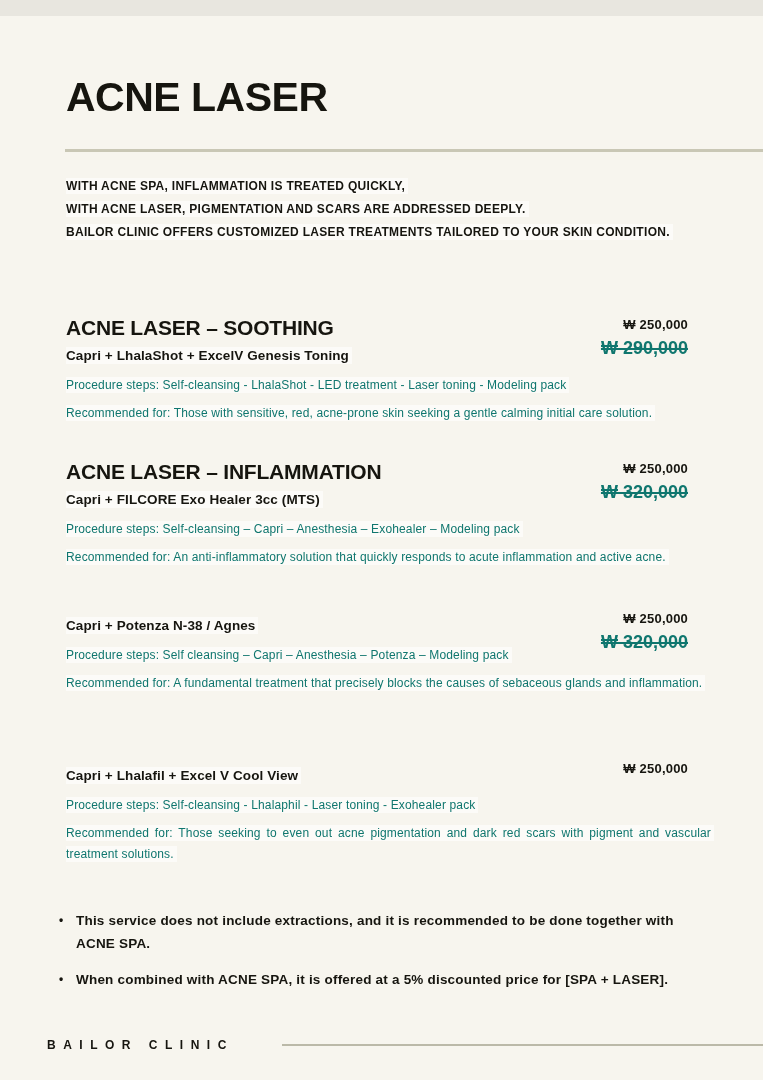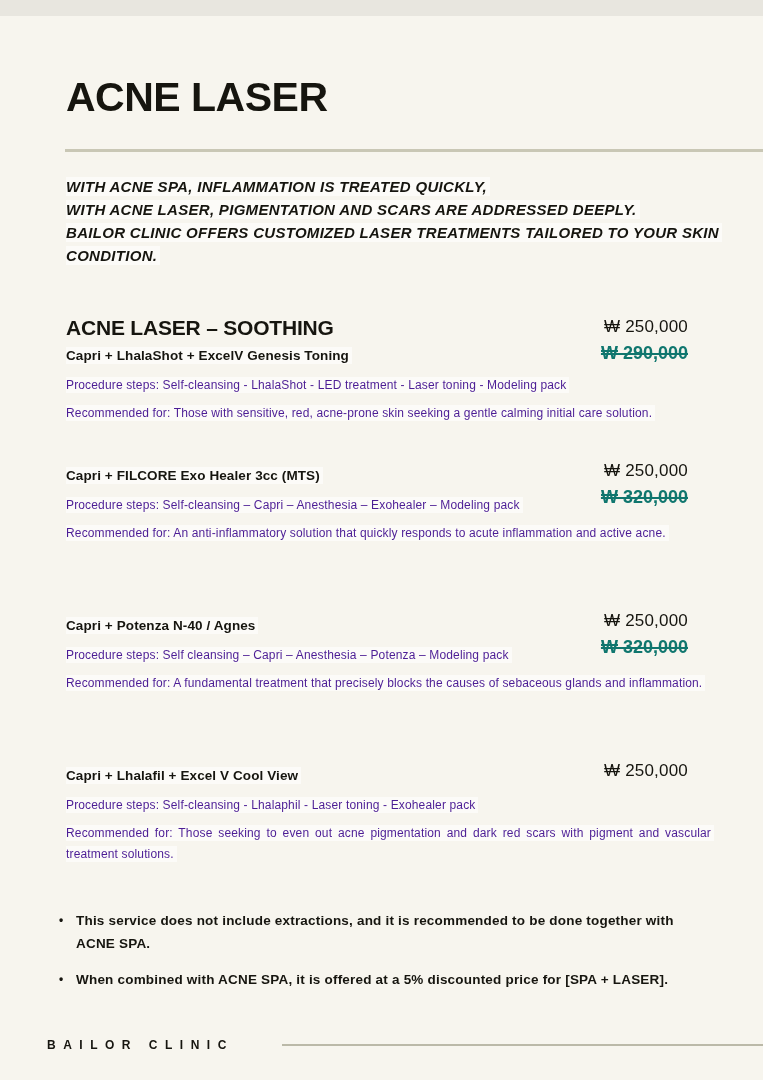--- a/index.html
+++ b/index.html
@@ -27,45 +27,44 @@
     position:absolute;top:57px;left:66px;margin:0;
     font-size:41px;font-weight:800;letter-spacing:-0.5px;line-height:48px;
     color:var(--text);
   }
   .top-rule{
     position:absolute;top:133px;left:65px;right:0;height:3px;
     background:var(--divider);
   }
   .intro{position:absolute;top:159px;left:66px;width:660px;}
   .intro p{
-    margin:0;font-size:15px;font-weight:700;line-height:23px;
+    margin:0;font-size:12px;font-weight:700;line-height:23px;
     letter-spacing:0.3px;
-    font-style:italic;
   }
   .hl{
     background:var(--hl);
     box-decoration-break:clone;
     -webkit-box-decoration-break:clone;
     padding:1px 3px 1px 0;
   }
   .treatment{position:absolute;left:66px;width:655px;}
   .t1{top:300px;} .t2{top:444px;} .t3{top:594px;} .t4{top:744px;}
   .treatment h2{
     margin:0;font-size:21px;font-weight:800;letter-spacing:-0.2px;line-height:24px;
   }
   .combo{margin:8px 0 0;font-size:13.5px;font-weight:700;letter-spacing:0.1px;}
   .detail{
     margin:12px 0 0;font-size:12px;font-weight:400;line-height:21px;
-    letter-spacing:0.15px;color:#4c1d95;max-width:648px;text-align:justify;
+    letter-spacing:0.15px;color:#0f766e;max-width:648px;text-align:justify;
   }
   .rec{margin-top:7px;}
   .prices{
     position:absolute;top:1px;left:400px;width:222px;text-align:right;
   }
-  .price-now{font-size:17px;font-weight:400;letter-spacing:0.2px;}
+  .price-now{font-size:13px;font-weight:700;letter-spacing:0.2px;}
   .price-old{
     margin-top:6px;font-size:18px;font-weight:600;color:#0f766e;
     text-decoration:line-through;text-decoration-thickness:2px;
   }
   .notes{
     position:absolute;top:893px;left:57px;width:645px;
     margin:0;padding:0;list-style:none;
   }
   .notes li{
     position:relative;padding-left:19px;margin-bottom:13px;
@@ -106,31 +105,32 @@
     <p class="combo"><span class="hl">Capri + LhalaShot + ExcelV Genesis Toning</span></p>
     <p class="detail"><span class="hl">Procedure steps: Self-cleansing - LhalaShot - LED treatment - Laser toning - Modeling pack</span></p>
     <p class="detail rec"><span class="hl">Recommended for: Those with sensitive, red, acne-prone skin seeking a gentle calming initial care solution.</span></p>
     <div class="prices">
       <div class="price-now">₩ 250,000</div>
       <div class="price-old">₩ 290,000</div>
     </div>
   </section>
 
   <section class="treatment t2">
+    <h2>ACNE LASER – INFLAMMATION</h2>
     <p class="combo"><span class="hl">Capri + FILCORE Exo Healer 3cc (MTS)</span></p>
     <p class="detail"><span class="hl">Procedure steps: Self-cleansing – Capri – Anesthesia – Exohealer – Modeling pack</span></p>
     <p class="detail rec"><span class="hl">Recommended for: An anti-inflammatory solution that quickly responds to acute inflammation and active acne.</span></p>
     <div class="prices">
       <div class="price-now">₩ 250,000</div>
       <div class="price-old">₩ 320,000</div>
     </div>
   </section>
 
   <section class="treatment t3">
-    <p class="combo"><span class="hl">Capri + Potenza N-40 / Agnes</span></p>
+    <p class="combo"><span class="hl">Capri + Potenza N-38 / Agnes</span></p>
     <p class="detail"><span class="hl">Procedure steps: Self cleansing – Capri – Anesthesia – Potenza – Modeling pack</span></p>
     <p class="detail rec"><span class="hl">Recommended for: A fundamental treatment that precisely blocks the causes of sebaceous glands and inflammation.</span></p>
     <div class="prices">
       <div class="price-now">₩ 250,000</div>
       <div class="price-old">₩ 320,000</div>
     </div>
   </section>
 
   <section class="treatment t4">
     <p class="combo"><span class="hl">Capri + Lhalafil + Excel V Cool View</span></p>

